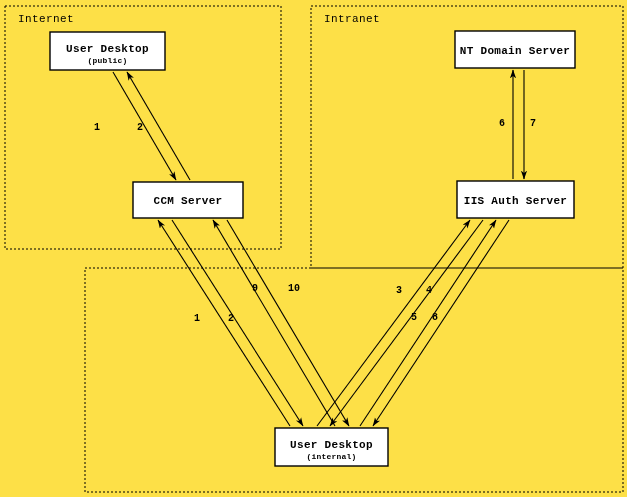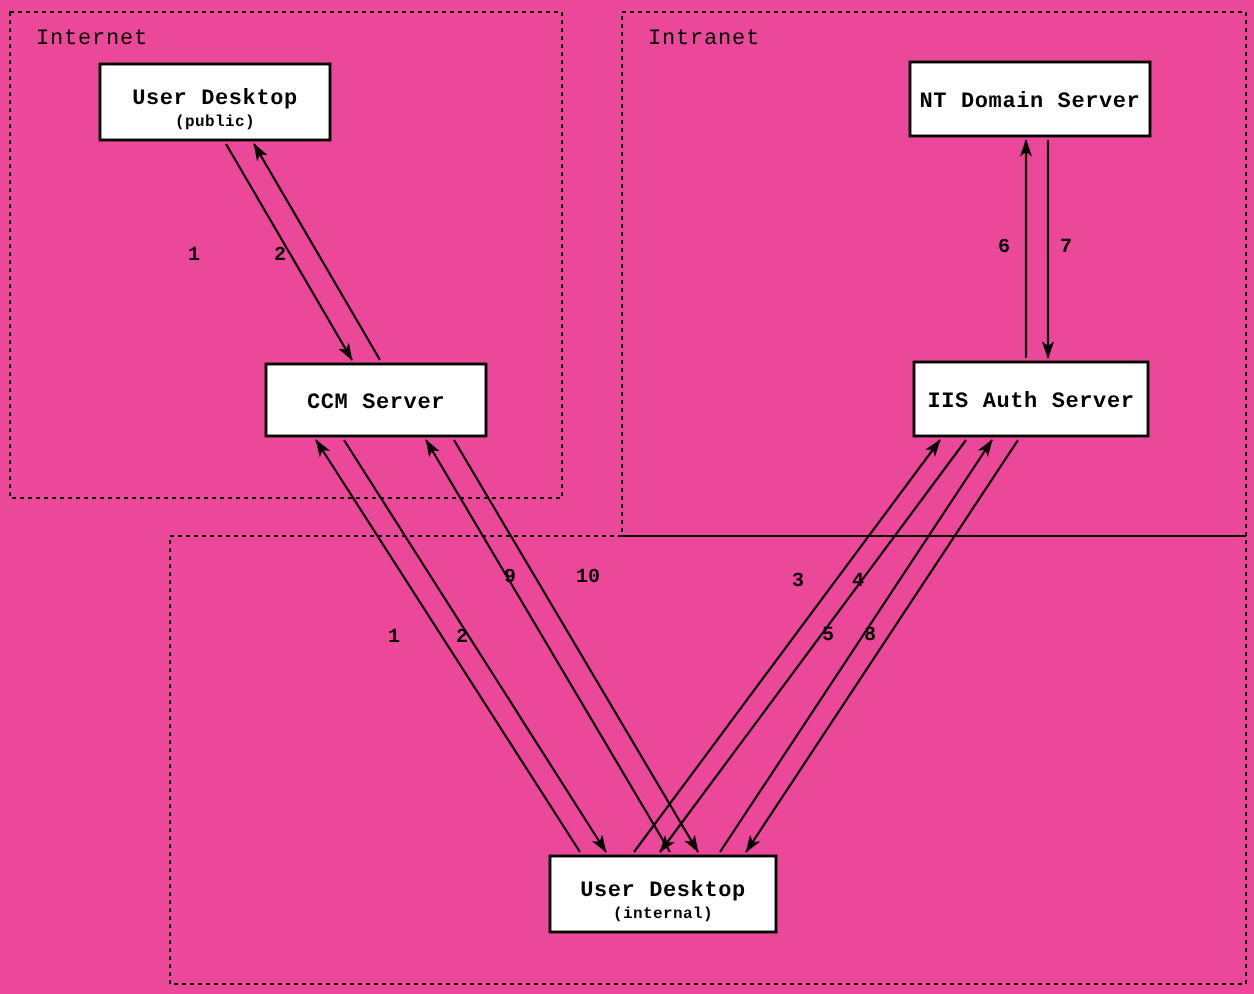--- a/index.html
+++ b/index.html
@@ -8,21 +8,21 @@
     padding: 0;
     background: #ffffff;
   }
   body {
     font-family: "Liberation Mono", "DejaVu Sans Mono", monospace;
   }
   #diagram-root {
     position: relative;
     width: 627px;
     height: 497px;
-    background: #ec4899;
+    background: #fde047;
     overflow: hidden;
   }
   svg#diagram-svg {
     display: block;
     width: 627px;
     height: 497px;
   }
   .zone-rect {
     fill: none;
     stroke: #000000;

